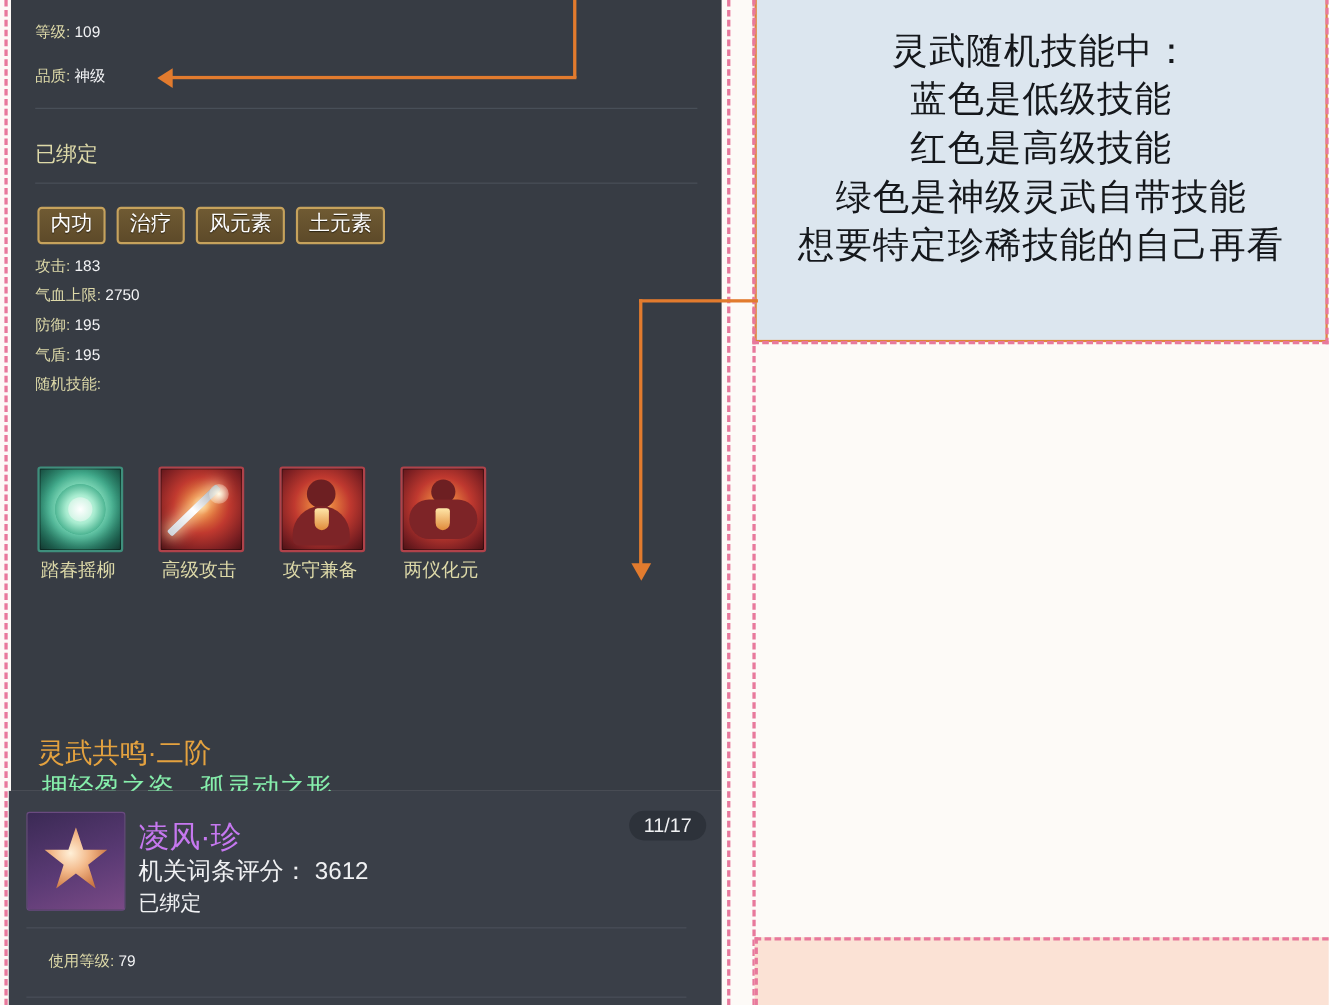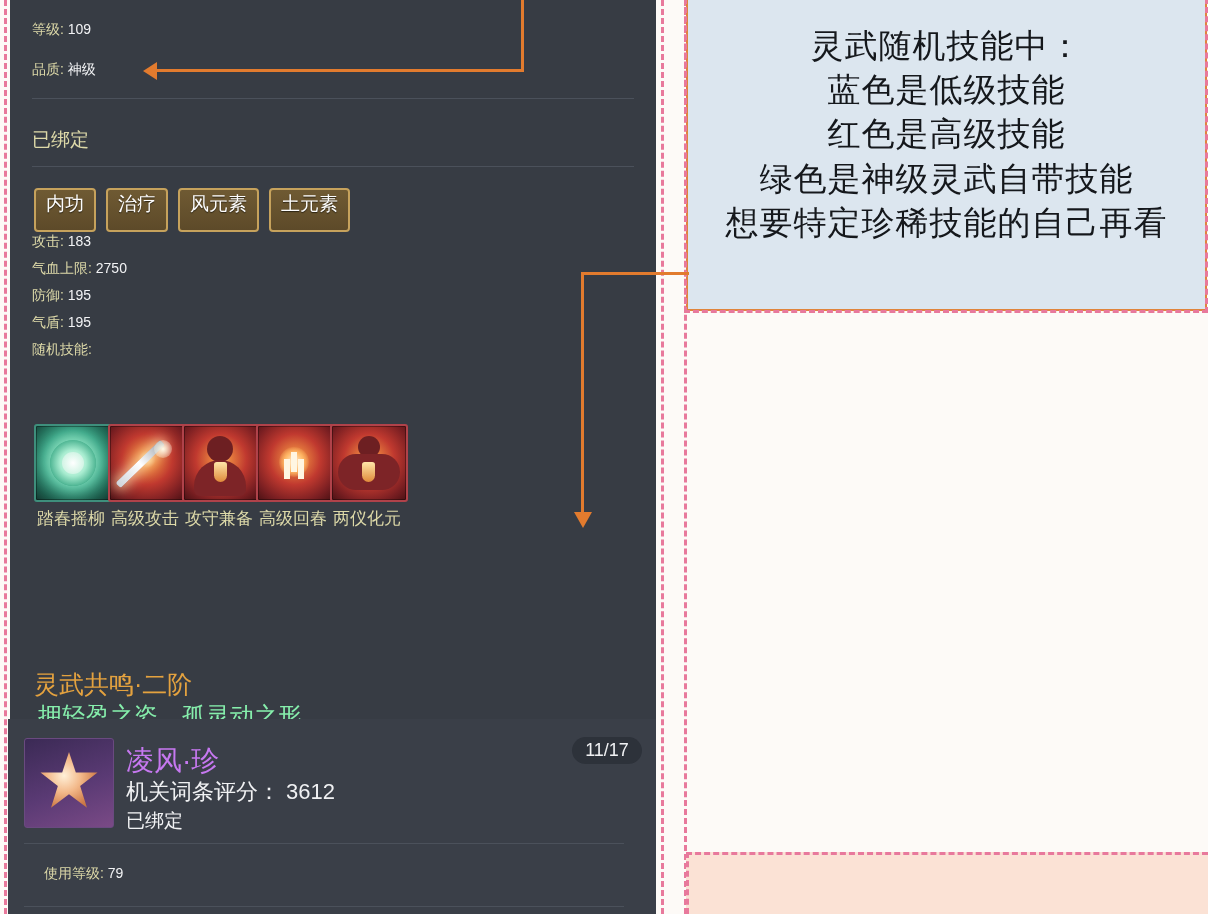--- a/index.html
+++ b/index.html
@@ -36,30 +36,30 @@
   .hr1{position:absolute;left:22px;top:98px;width:602px;height:1px;background:#4b515b;}
   .bound{position:absolute;left:22px;top:127px;font-size:19px;color:#ddd9a8;}
   .hr2{position:absolute;left:22px;top:166px;width:602px;height:1px;background:#4b515b;}
 
   
   .tags{position:absolute;left:24px;top:188px;display:flex;gap:10px;}
   .chip{
     background:linear-gradient(#6f5a33,#5d4a29);
     border:2px solid #c6a25c;border-radius:4px;
     color:#fdfdfd;font-size:19px;
-    padding:4px 10px 16px;line-height:1.05;
+    padding:4px 10px 6px;line-height:1.05;
     text-shadow:0 1px 1px #2a2212;
   }
 
   .stats{position:absolute;left:0;top:234px;}
   .stats .row-line{margin-bottom:13px;}
 
   
   .skills{position:absolute;left:24px;top:424px;}
-  .skrow{display:flex;margin-bottom:13px;}
+  .skrow{display:flex;gap:36px;margin-bottom:13px;}
   .skill{width:74px;}
   .sk-ico{
     width:74px;height:74px;border-radius:3px;position:relative;overflow:hidden;
     box-shadow:0 0 0 1px rgba(0,0,0,.35) inset;
   }
   .sk-ico.red{border:2px solid #b0424a;background:
      radial-gradient(circle at 50% 45%, #ffe4a8 0%, #e8813f 16%, #c0392f 46%, #7b1f22 78%, #4a1114 100%);}
   .sk-ico.green{border:2px solid #3e8f7c;background:
      radial-gradient(circle at 50% 45%, #d9f7e6 0%, #7fd9b4 18%, #38a384 52%, #1d5c4c 82%, #12362e 100%);}
   .sk-lab{
@@ -263,26 +263,20 @@
         </div>
         <div class="skill">
           <div class="sk-ico red">
               <span class="art art-body"></span>
               <span class="art-shield"></span>
             </div>
           <div class="sk-lab">攻守兼备</div>
         </div>
         <div class="skill">
           <div class="sk-ico red">
-              <span class="art art-cross"></span>
-            </div>
-          <div class="sk-lab">高级回春</div>
-        </div>
-        <div class="skill">
-          <div class="sk-ico red">
               <span class="art art-flex"></span>
               <span class="art-shield"></span>
             </div>
           <div class="sk-lab">两仪化元</div>
         </div>
       </div>
     </div>
 
     <div class="reso">灵武共鸣·二阶</div>
     <div class="reso-desc">拥轻盈之姿，孤灵动之形</div>

